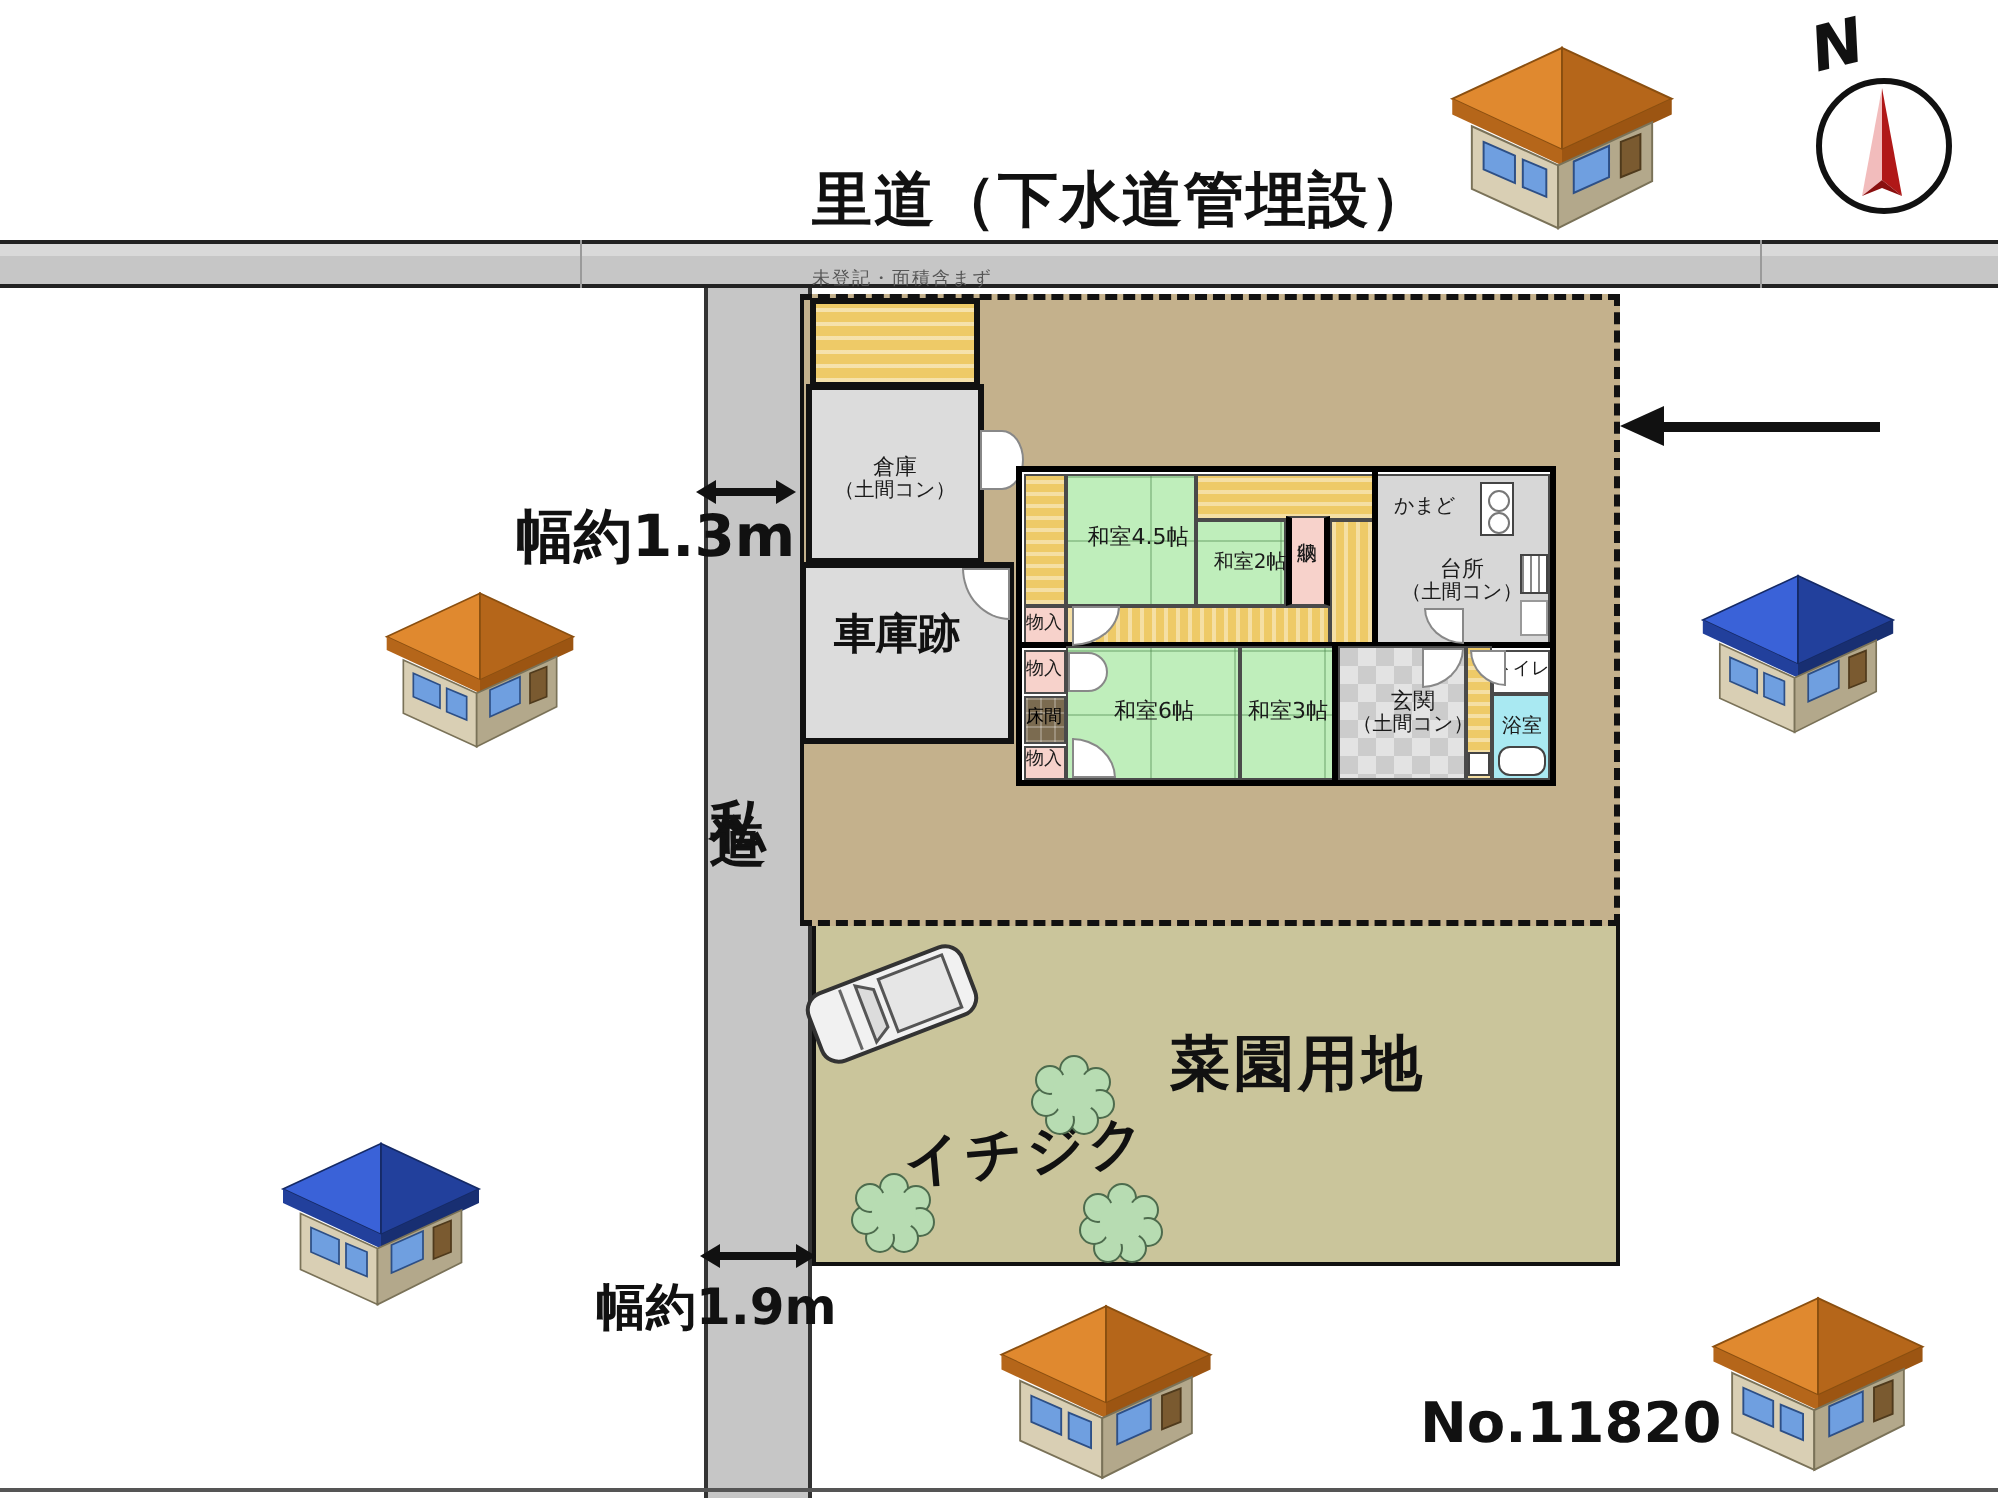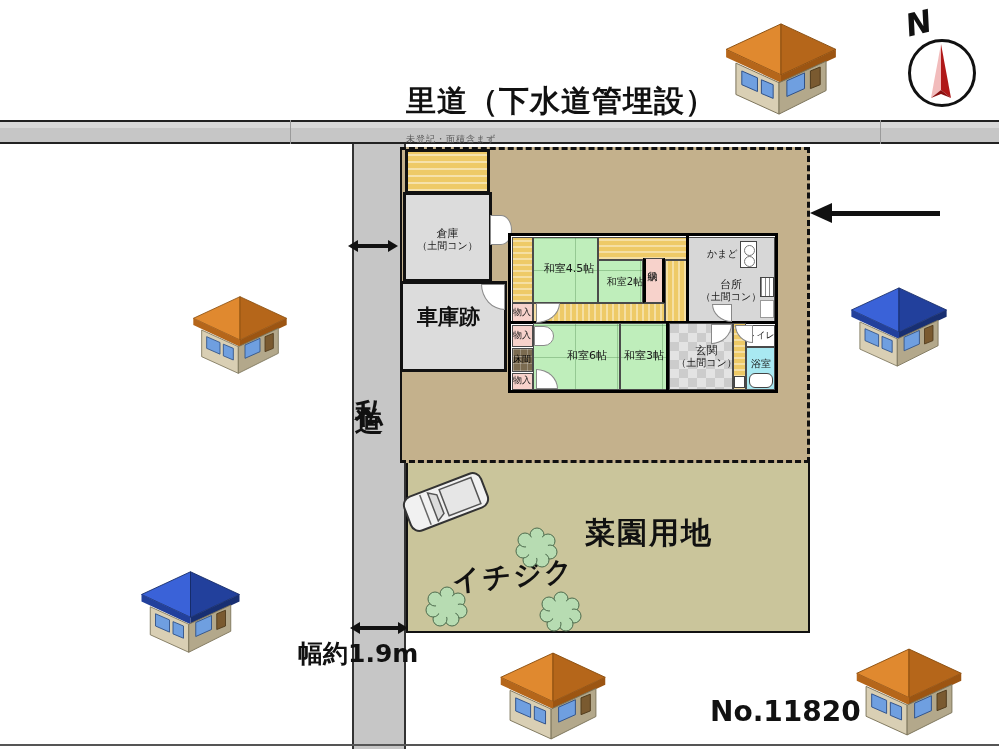--- a/index.html
+++ b/index.html
@@ -101,21 +101,21 @@
     <div class="room tatami" style="left:87px;top:24px;width:45px;height:43px;"></div>
     <div class="rlbl" style="left:87px;top:40px;width:54px;font-size:10px;">和室2帖</div>
     <div class="room pink" style="left:132px;top:22px;width:22px;height:45px;border-left:3px solid #000;border-right:3px solid #000;"></div>
     <div class="rlbl" style="left:135px;top:27px;font-size:10px;writing-mode:vertical-rl;">収納</div>
     <div class="room slats-v" style="left:154px;top:24px;width:23px;height:63px;"></div>
     <div class="room doma" style="left:177px;top:1px;width:87px;height:86px;"></div>
     <div class="rlbl" style="left:180px;top:42px;width:80px;font-size:11px;">
       <div>台所</div>
       <div style="font-size:10px;">（土間コン）</div>
     </div>
-    <div class="rlbl" style="left:186px;top:12px;font-size:10px;margin-left:10px;">かまど</div>
+    <div class="rlbl" style="left:186px;top:12px;font-size:10px;">かまど</div>
     <div class="fixture" style="left:229px;top:5px;width:17px;height:27px;">
       <div style="position:absolute;left:3px;top:3px;width:9px;height:9px;border:1px solid #777;border-radius:50%;"></div>
       <div style="position:absolute;left:3px;top:14px;width:9px;height:9px;border:1px solid #777;border-radius:50%;"></div>
     </div>
     <div class="fixture" style="left:249px;top:41px;width:14px;height:20px;background-image:repeating-linear-gradient(90deg,#888 0 1px,transparent 1px 4px);"></div>
     <div class="fixture" style="left:249px;top:64px;width:14px;height:18px;border-color:#999;"></div>
 
     <div class="room slats-v" style="left:22px;top:67px;width:132px;height:20px;"></div>
     <div class="room pink" style="left:1px;top:67px;width:21px;height:20px;"></div>
     <div class="rlbl" style="left:2px;top:71px;font-size:9px;">物入</div>
@@ -124,21 +124,21 @@
     <div class="wall" style="left:175px;top:0;width:3px;height:88px;"></div>
 
     <div class="room pink" style="left:1px;top:89px;width:21px;height:22px;"></div>
     <div class="rlbl" style="left:2px;top:94px;font-size:9px;">物入</div>
     <div class="room toko" style="left:1px;top:112px;width:21px;height:24px;"></div>
     <div class="rlbl" style="left:2px;top:118px;font-size:9px;color:#000;">床間</div>
     <div class="room pink" style="left:1px;top:137px;width:21px;height:17px;"></div>
     <div class="rlbl" style="left:2px;top:139px;font-size:9px;">物入</div>
 
     <div class="room tatami" style="left:22px;top:87px;width:87px;height:67px;"></div>
-    <div class="rlbl" style="left:36px;top:113px;width:60px;font-size:11px;text-align:right;">和室6帖</div>
+    <div class="rlbl" style="left:36px;top:113px;width:60px;font-size:11px;">和室6帖</div>
     <div class="room tatami" style="left:109px;top:87px;width:48px;height:67px;"></div>
     <div class="rlbl" style="left:109px;top:113px;width:48px;font-size:11px;">和室3帖</div>
 
     <div class="wall" style="left:155px;top:87px;width:3px;height:67px;"></div>
     <div class="room checker" style="left:158px;top:87px;width:64px;height:67px;"></div>
     <div class="rlbl" style="left:158px;top:108px;width:75px;font-size:11px;">
       <div>玄関</div>
       <div style="font-size:10px;">（土間コン）</div>
     </div>
     <div class="room slats-h" style="left:222px;top:87px;width:13px;height:67px;"></div>
@@ -156,20 +156,21 @@
     <div class="arc" style="left:200px;top:88px;width:21px;height:20px;border-radius:0 0 100% 0;"></div>
     <div class="arc" style="left:224px;top:89px;width:18px;height:18px;border-radius:0 0 0 100%;"></div>
   </div>
 
   <div class="aline" style="left:830px;top:211px;width:110px;height:5px;"></div>
   <div class="ahead" style="left:810px;top:203px;border-top:10px solid transparent;border-bottom:10px solid transparent;border-right:22px solid #111;"></div>
 
   <div class="aline" style="left:356px;top:244px;width:34px;height:4px;"></div>
   <div class="ahead" style="left:348px;top:240px;border-top:6px solid transparent;border-bottom:6px solid transparent;border-right:10px solid #111;"></div>
   <div class="ahead" style="left:388px;top:240px;border-top:6px solid transparent;border-bottom:6px solid transparent;border-left:10px solid #111;"></div>
+  <div class="lbl" style="left:258px;top:252px;font-size:29px;">幅約1.3m</div>
 
   <div class="lbl" style="left:352px;top:376px;font-size:28px;writing-mode:vertical-rl;letter-spacing:8px;">私道</div>
 
 
   <div class="aline" style="left:358px;top:626px;width:42px;height:4px;"></div>
   <div class="ahead" style="left:350px;top:622px;border-top:6px solid transparent;border-bottom:6px solid transparent;border-right:10px solid #111;"></div>
   <div class="ahead" style="left:398px;top:622px;border-top:6px solid transparent;border-bottom:6px solid transparent;border-left:10px solid #111;"></div>
   <div class="lbl" style="left:288px;top:640px;font-size:25px;margin-left:10px;">幅約1.9m</div>
 
   <div class="lbl" style="left:585px;top:516px;font-size:30px;letter-spacing:2px;">菜園用地</div>

